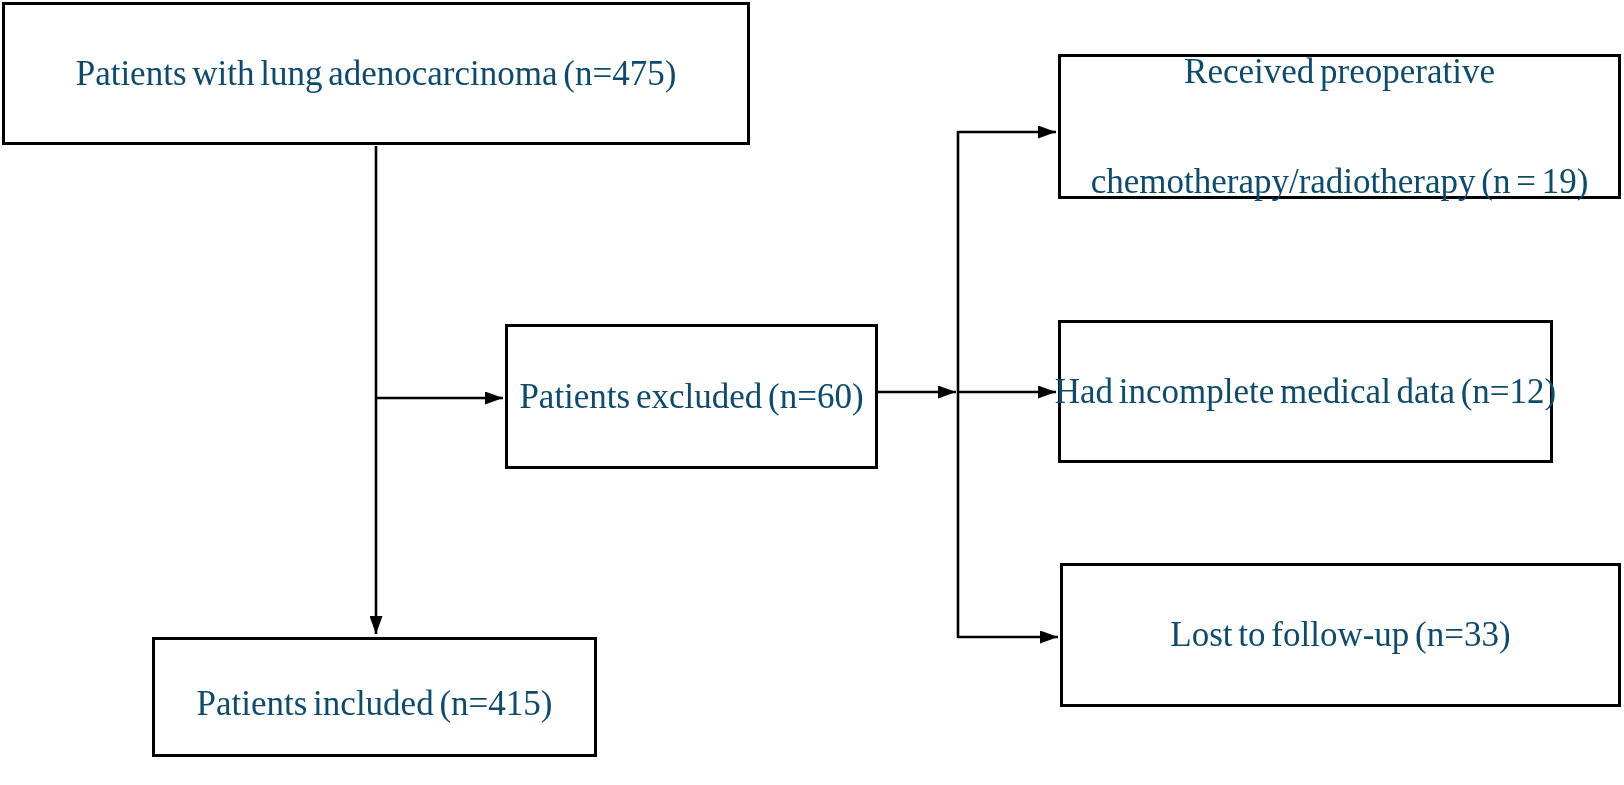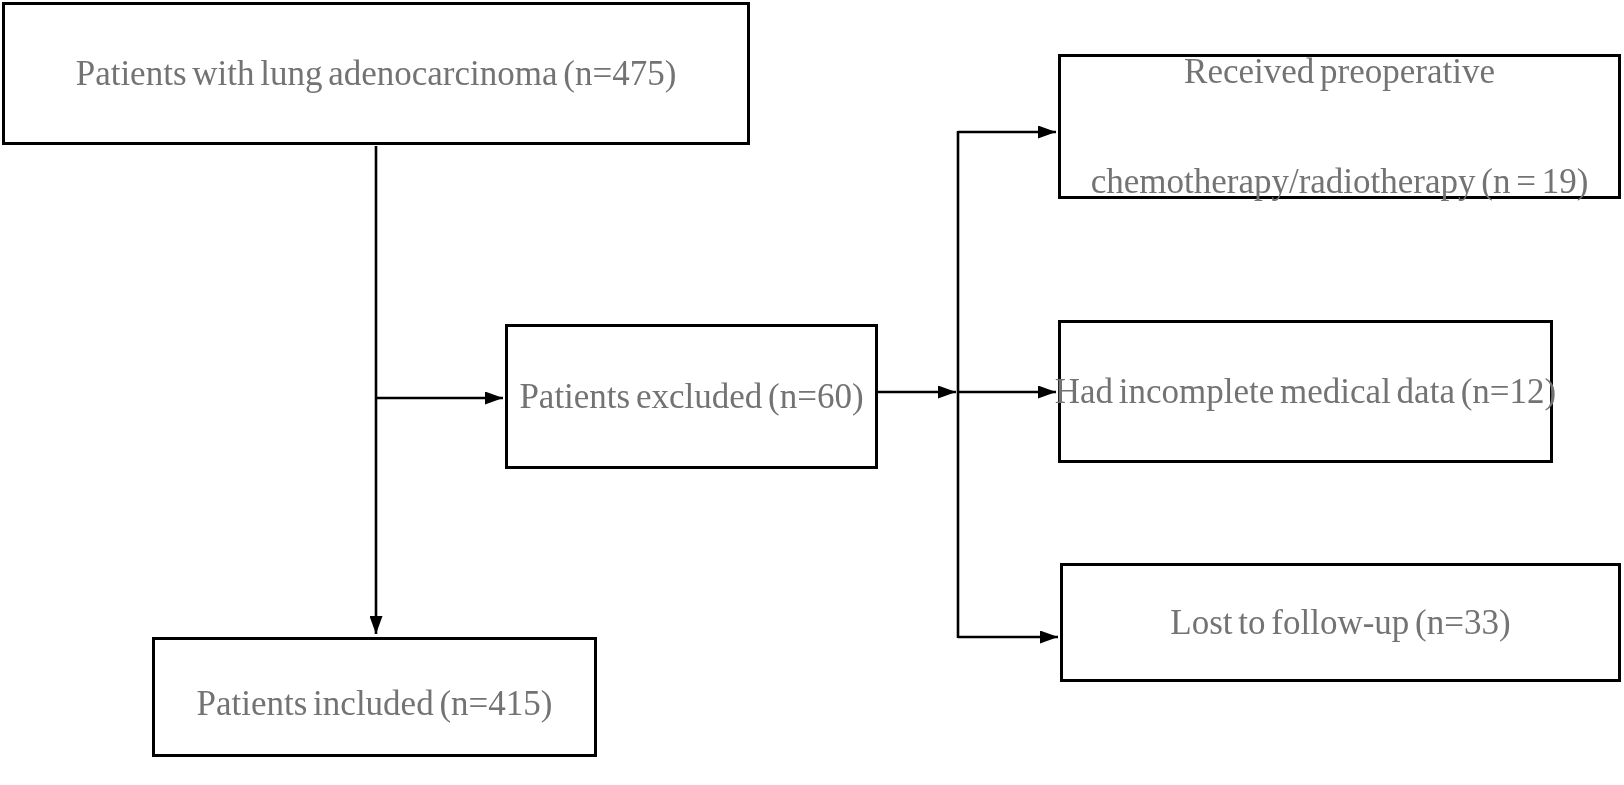--- a/index.html
+++ b/index.html
@@ -2,21 +2,21 @@
 <html><head>
 <meta charset="utf-8">
 <style>
   html, body { margin: 0; padding: 0; background: #ffffff; }
   #stage {
     position: relative;
     width: 1624px;
     height: 785px;
     background: #ffffff;
     font-family: "Liberation Serif", "DejaVu Serif", serif;
-    color: #737373;
+    color: #0c4a6e;
     overflow: hidden;
   }
   .node {
     position: absolute;
     box-sizing: border-box;
     border: 3px solid #000000;
     background: #ffffff;
     display: flex;
     align-items: center;
     justify-content: center;
@@ -25,21 +25,21 @@
     line-height: 1.25;
     word-spacing: -3px;
     white-space: nowrap;
   }
   .node .lbl { display: block; }
   #node-initial    { left: 2px;    top: 2px;   width: 748px; height: 143px; }
   #node-excluded   { left: 505px;  top: 324px; width: 373px; height: 145px; }
   #node-chemo      { left: 1058px; top: 54px;  width: 563px; height: 145px;
                      flex-direction: column; line-height: 64px; gap: 46px; }
   #node-incomplete { left: 1058px; top: 320px; width: 495px; height: 143px; }
-  #node-lost       { left: 1060px; top: 563px; width: 561px; height: 119px; justify-content: center; }
+  #node-lost       { left: 1060px; top: 563px; width: 561px; height: 144px; justify-content: center; }
   #node-included   { left: 152px;  top: 637px; width: 445px; height: 120px;
                      padding-top: 14px; }
   #connectors {
     position: absolute;
     left: 0; top: 0;
     width: 1624px;
     height: 785px;
     pointer-events: none;
   }
   #connectors line { stroke: #000000; stroke-width: 2.6px; }

